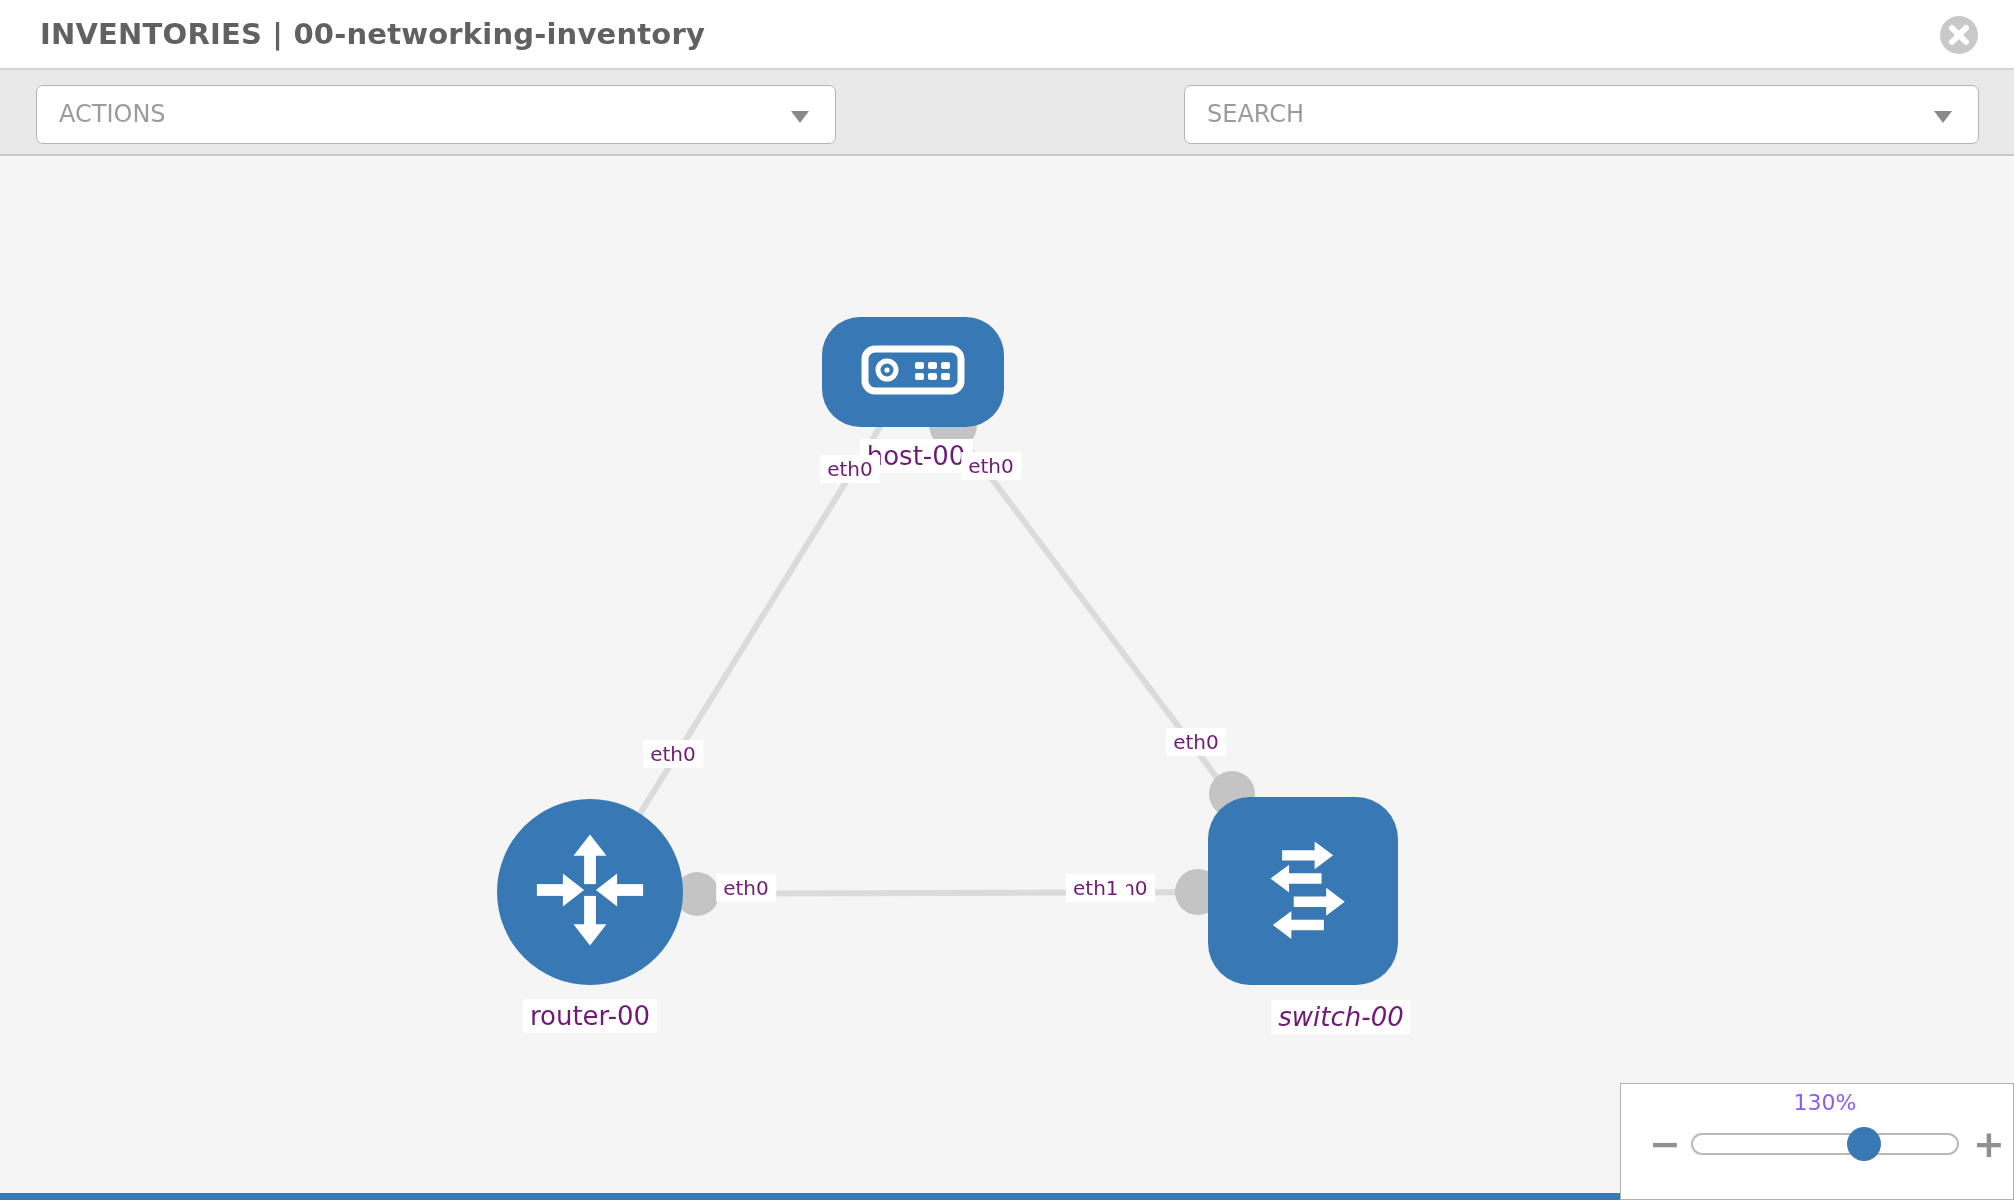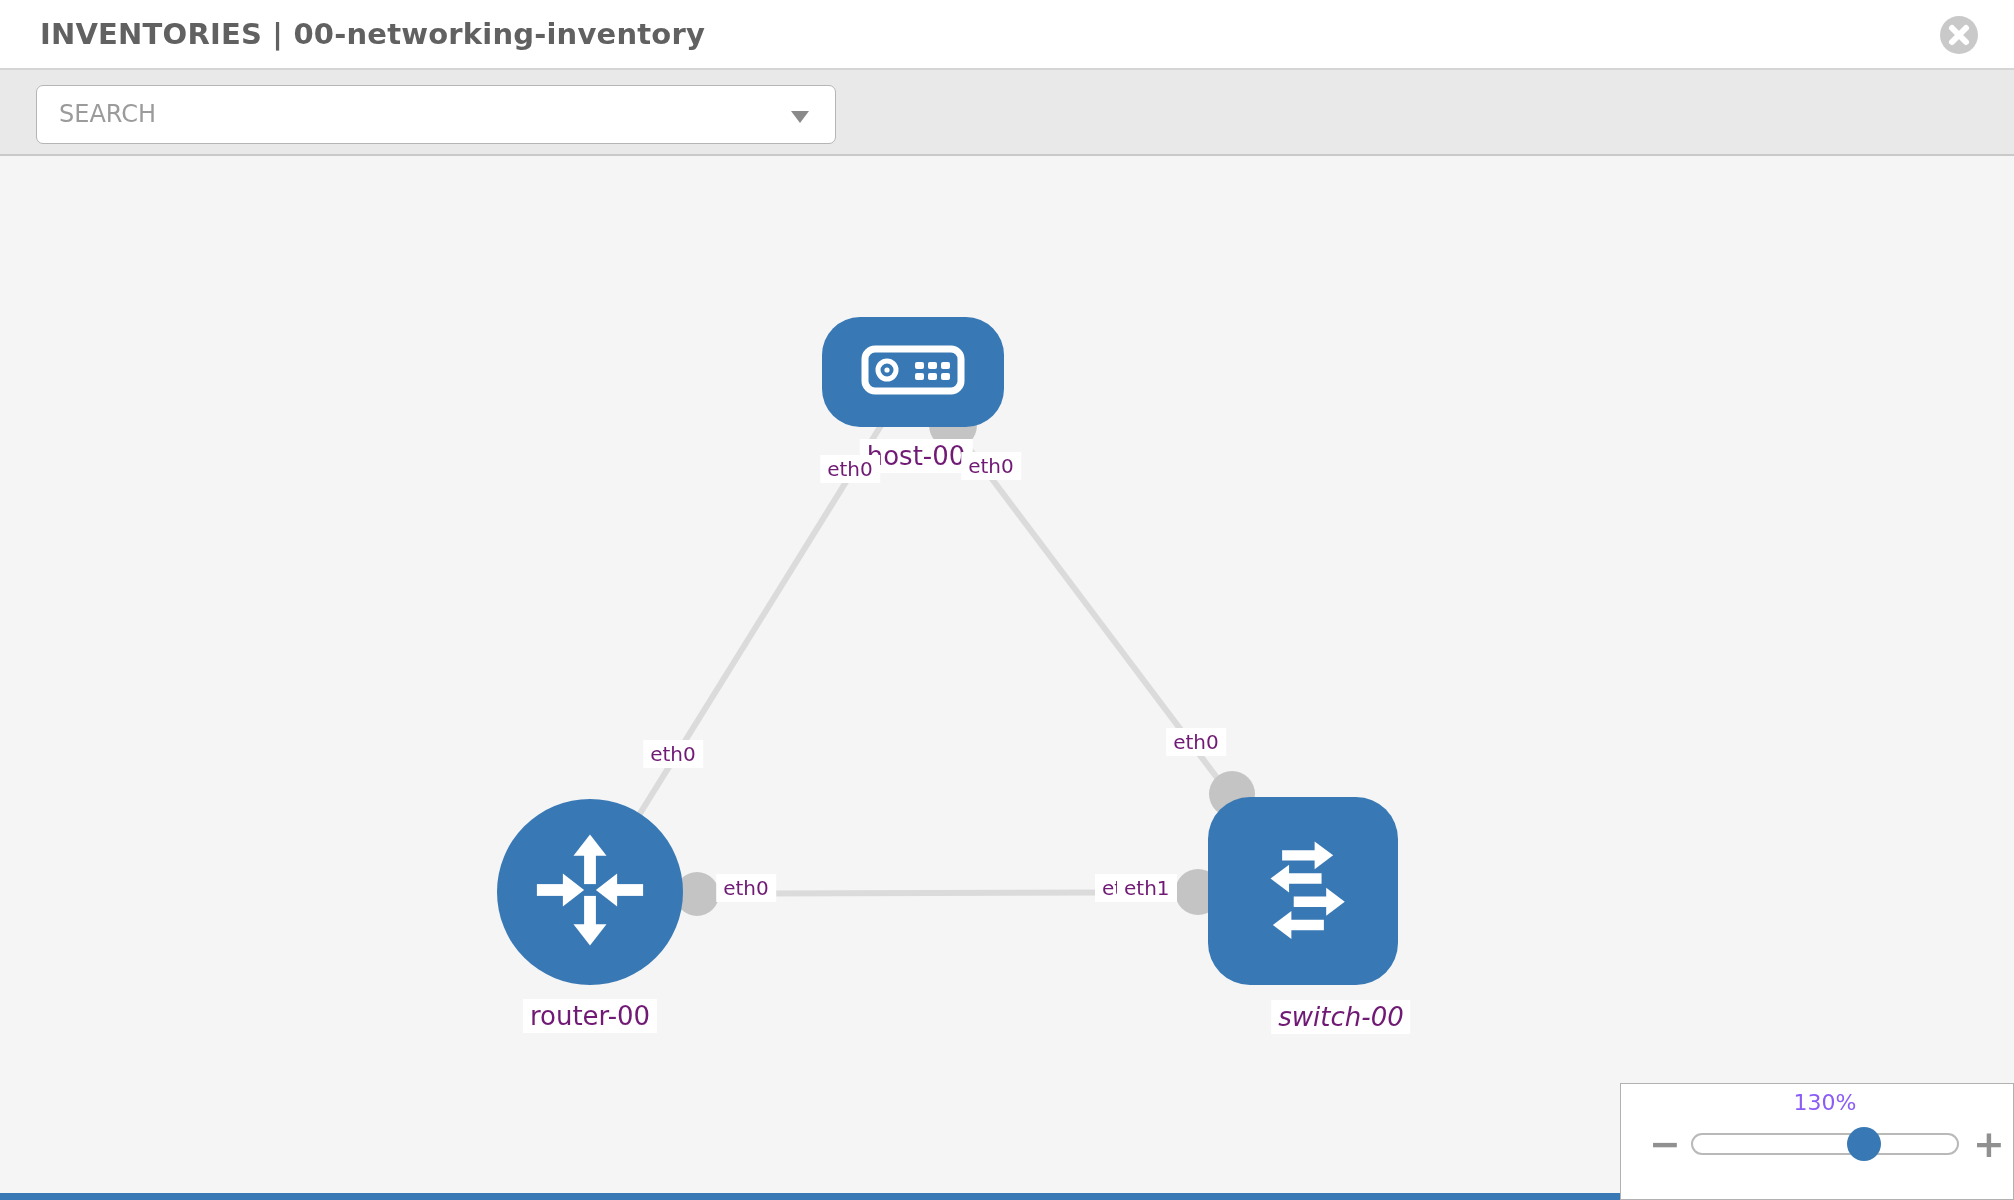--- a/index.html
+++ b/index.html
@@ -74,40 +74,44 @@
   <div class="header-title">INVENTORIES | 00-networking-inventory</div>
   <div class="close-btn">
     <svg width="38" height="38" viewBox="0 0 38 38">
       <path d="M12 12 L26 26 M26 12 L12 26" stroke="#ffffff" stroke-width="6" stroke-linecap="round" fill="none"></path>
     </svg>
   </div>
 </div>
 
 <div class="toolbar">
   <div class="dd dd-actions">
-    <span class="dd-text">SEARCH</span>
+    <span class="dd-text">ACTIONS</span>
     <span class="dd-caret"></span>
   </div>
 
   <div class="tool-icon icon-wrench">
     <svg viewBox="0 0 24 24">
       <g transform="scale(-1,1) translate(-24,0)">
         <path fill="#788087" d="M22.7,19L13.6,9.9C14.5,7.6 14,4.9 12.1,3C10.1,1 7.1,0.6 4.7,1.7L9,6L6,9L1.6,4.7C0.4,7.1 0.9,10.1 2.9,12.1C4.8,14 7.5,14.5 9.8,13.6L18.9,22.7C19.3,23.1 19.9,23.1 20.3,22.7L22.6,20.4C23.1,20 23.1,19.3 22.7,19Z"></path>
       </g>
     </svg>
   </div>
 
   <div class="tool-icon icon-key">
     <svg viewBox="0 0 24 24">
       <g transform="rotate(40 12 12)">
         <path fill="#788087" d="M12.65 10C11.83 7.67 9.61 6 7 6c-3.31 0-6 2.69-6 6s2.69 6 6 6c2.61 0 4.83-1.67 5.65-4H17v4h4v-4h2v-4H12.65zM7 14c-1.1 0-2-.9-2-2s.9-2 2-2 2 .9 2 2-.9 2-2 2z"></path>
       </g>
     </svg>
   </div>
 
+  <div class="dd dd-search">
+    <span class="dd-text">SEARCH</span>
+    <span class="dd-caret"></span>
+  </div>
 </div>
 
 <div class="canvas">
 
   <svg class="links-svg">
 
     <line x1="913" y1="216" x2="590" y2="736" stroke="#dbdbdb" stroke-width="6"></line>
     <line x1="913" y1="216" x2="1303" y2="734" stroke="#dbdbdb" stroke-width="6"></line>
     <line x1="590" y1="736" x2="1303" y2="734" stroke="#dbdbdb" stroke-width="6"></line>
 
@@ -170,21 +174,21 @@
   <div class="chip chip-name" style="left:916px; top:281px;">host-00</div>
   <div class="chip chip-name" style="left:590px; top:841px;">router-00</div>
   <div class="chip chip-name" style="left:1341px; top:842px;font-style:italic;">switch-00</div>
 
   <div class="chip chip-eth" style="left:850px;  top:297px;">eth0</div>
   <div class="chip chip-eth" style="left:991px;  top:294px;">eth0</div>
   <div class="chip chip-eth" style="left:673px;  top:582px;">eth0</div>
   <div class="chip chip-eth" style="left:1196px; top:570px;">eth0</div>
   <div class="chip chip-eth" style="left:746px;  top:716px;">eth0</div>
   <div class="chip chip-eth-abs" style="left:1095px; top:716px;">eth0</div>
-  <div class="chip chip-eth-abs z4" style="left:1117px; top:716px;">eth1</div>
+  <div class="chip chip-eth-abs z4" style="left:1066px; top:716px;">eth1</div>
 </div>
 
 <div class="bottom-bar"></div>
 
 <div class="zoom-panel">
   <div class="zoom-value">130%</div>
   <div class="zoom-minus">−</div>
   <div class="zoom-track"></div>
   <div class="zoom-knob"></div>
   <div class="zoom-plus">+</div>

